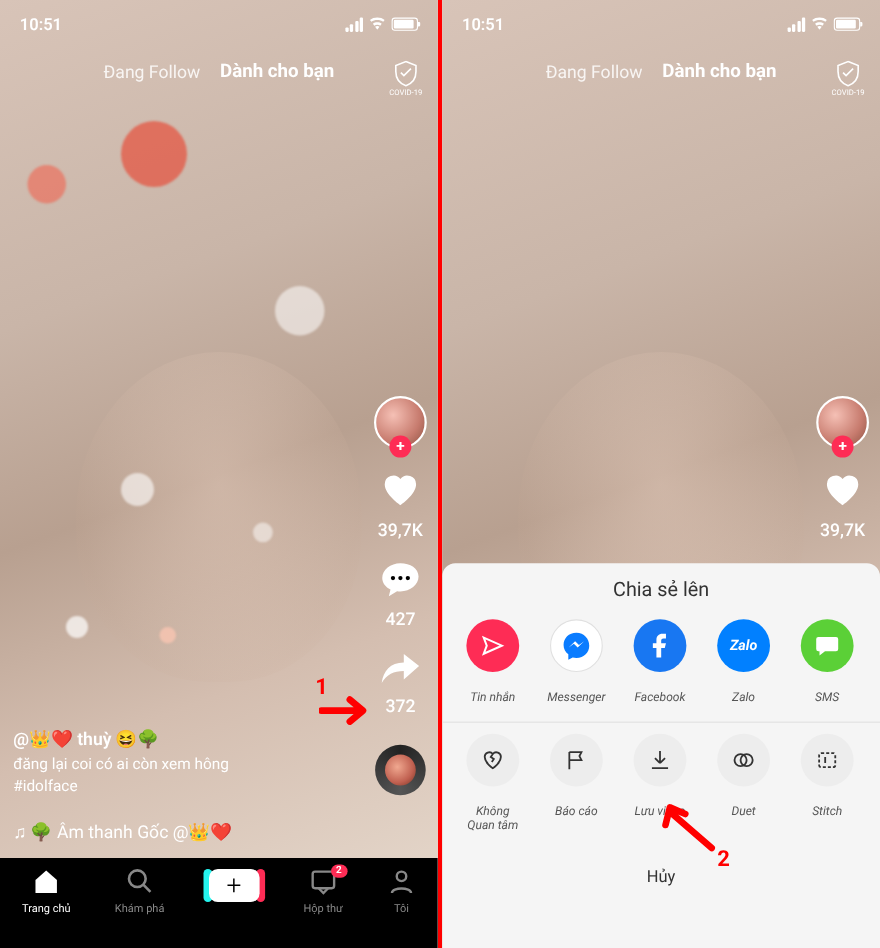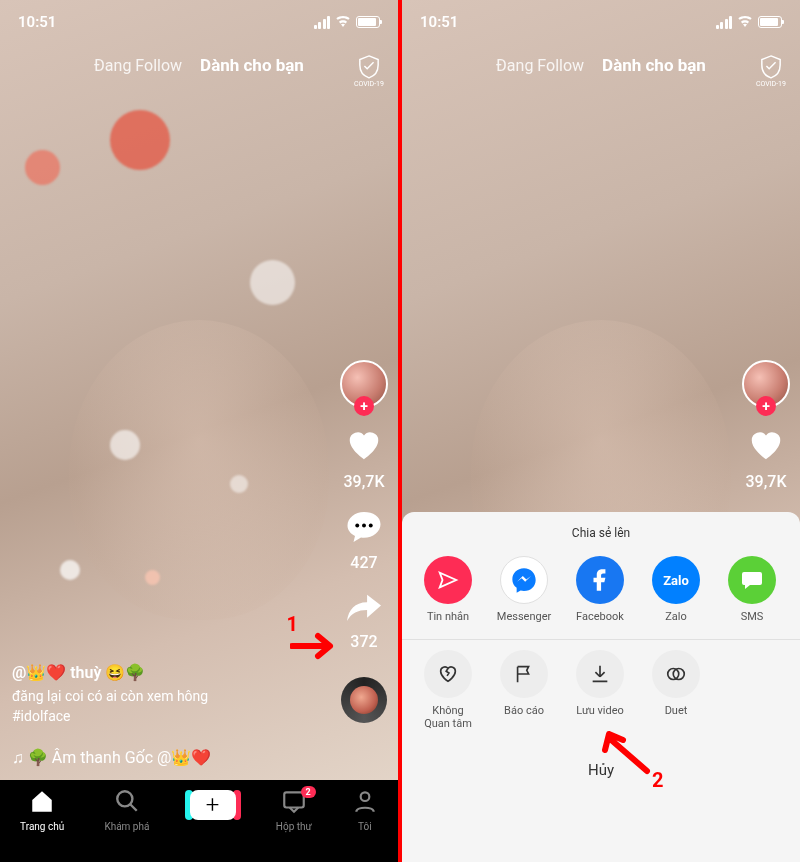--- a/index.html
+++ b/index.html
@@ -190,23 +190,23 @@
 .sheet {
   position: absolute;
   left: 0; right: 0; bottom: 0;
   height: 350px;
   background: #f5f5f5;
   border-radius: 12px 12px 0 0;
   z-index: 50;
   display: flex;
   flex-direction: column;
 }
-.sheet-title { text-align: center; font-size: 12px; color: #333; padding: 14px 0 10px; }
+.sheet-title { text-align: center; font-size: 18px; color: #333; padding: 14px 0 10px; }
 .sheet-row { display: flex; padding: 6px 8px 12px; overflow: hidden; }
-.sheet-item { flex: 0 0 76px; display: flex; flex-direction: column; align-items: center; gap: 6px; }
+.sheet-item { flex: 0 0 76px; display: flex; flex-direction: column; align-items: center; gap: 16px; font-style: italic; }
 .sheet-ic { width: 48px; height: 48px; border-radius: 50%; display: flex; align-items: center; justify-content: center; }
 .sheet-lbl { font-size: 11px; color: #555; text-align: center; line-height: 1.2; }
 .row2 .sheet-ic { background: #ededed; }
 .row2 svg { width: 22px; height: 22px; }
 .sheet-sep { height: 1px; background: #e0e0e0; margin: 4px 0; }
 .cancel-btn { text-align: center; padding: 18px 0 30px; font-size: 15px; color: #333; }
 
 
 .ic-tn { background: #fe2c55; }
 .ic-mess { background: #fff; border: 1px solid #e0e0e0; }
@@ -485,20 +485,29 @@
       <div class="sheet-item">
         <div class="sheet-ic">
             <svg viewBox="0 0 24 24" fill="none" stroke="#333" stroke-width="1.8">
               <circle cx="9" cy="12" r="6"></circle>
               <circle cx="15" cy="12" r="6"></circle>
             </svg>
           </div>
         <span class="sheet-lbl">Duet</span>
       </div>
       <div class="sheet-item">
+        <div class="sheet-ic">
+            <svg viewBox="0 0 24 24" fill="none" stroke="#333" stroke-width="1.8">
+              <rect x="4" y="5" width="16" height="14" rx="2" stroke-dasharray="3 2"></rect>
+              <path d="M10 9v6"></path>
+            </svg>
+          </div>
+        <span class="sheet-lbl">Stitch</span>
+      </div>
+      <div class="sheet-item">
         
         
       </div>
     </div>
 
     <div class="cancel-btn">Hủy</div>
   </div>
 
   <span class="anno-arrow-2">
     <svg width="60" height="50" viewBox="0 0 60 50">

